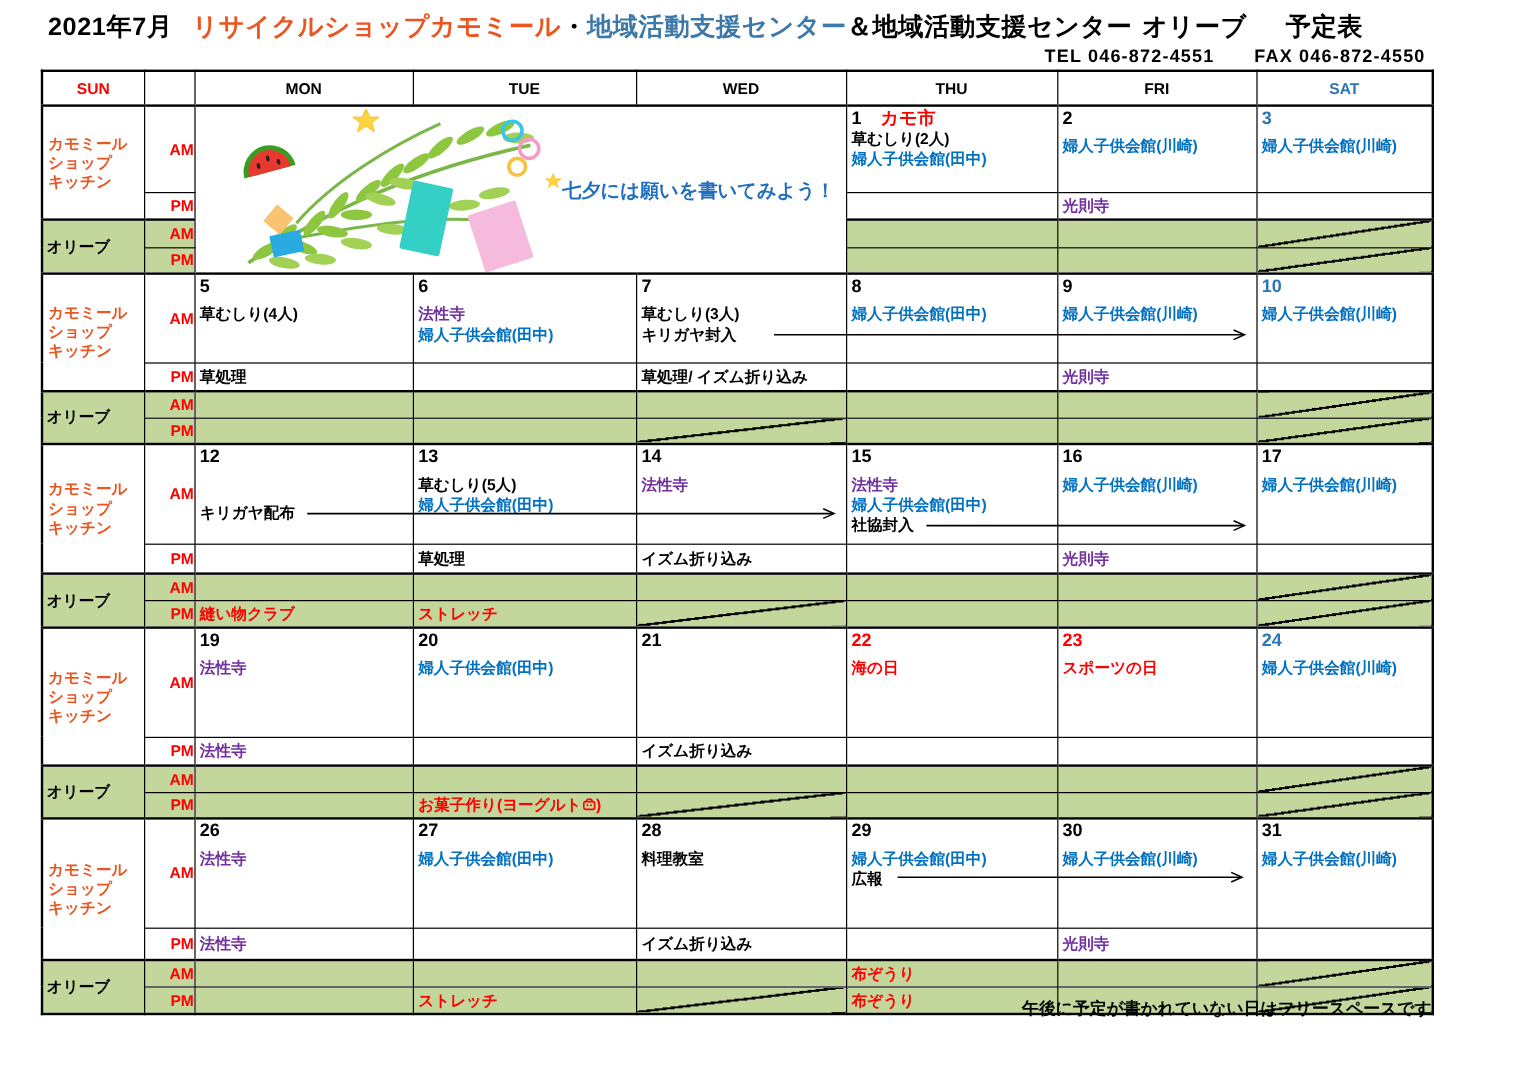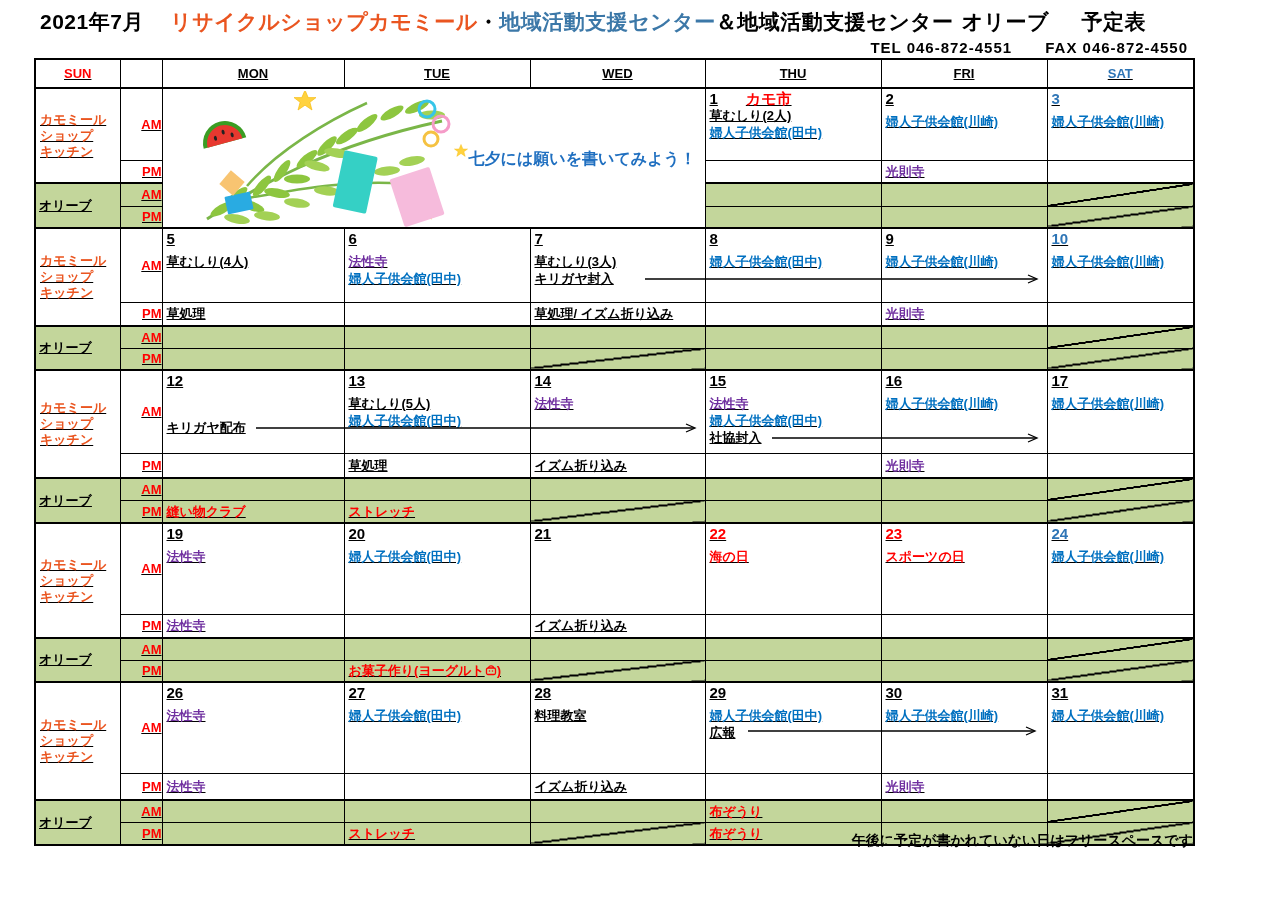--- a/index.html
+++ b/index.html
@@ -5,52 +5,52 @@
   html,body{margin:0;padding:0;}
   body{width:1280px;height:905px;position:relative;background:#fff;color:#000;
        font-family:"Liberation Sans","DejaVu Sans",sans-serif;font-weight:bold;}
   #titlebar{position:absolute;left:40px;top:8px;font-size:21px;white-space:nowrap;letter-spacing:.5px;}
   #titlebar .shop{color:#EA5520;}
   #titlebar .kitchen{color:#3C78A8;}
   #titlebar .suffix{margin-left:26px;}
   #titlebar .rest .sp{margin-left:8px;}
   #contact{position:absolute;top:39px;right:92px;font-size:15px;letter-spacing:1px;white-space:nowrap;text-align:center;}
   #contact .fax{margin-left:28px;}
-  #cal{position:absolute;left:34px;top:58px;border-collapse:collapse;table-layout:fixed;border:2px solid #000;text-decoration:underline;}
+  #cal{position:absolute;left:34px;top:58px;border-collapse:collapse;table-layout:fixed;border:2px solid #000;}
   td{border:1px solid #000;padding:1px 4px;vertical-align:top;overflow:hidden;}
   tr.hdr td{height:27px;text-align:center;vertical-align:middle;font-size:13px;padding:0;}
   .sun-h{color:#FF0000;} .sat-h{color:#2E75B6;}
   .wt td{border-top:2px solid #000;}
   .ot td{border-top:2px solid #000;}
   .side{color:#EA5520;font-size:13px;line-height:16px;vertical-align:middle;white-space:pre-line;}
   .side-o{color:#000;font-size:13px;vertical-align:middle;padding-left:3px;}
   .ampm{color:#FF0000;text-align:right;vertical-align:middle;font-size:13px;padding:0;}
   .g{background:#C3D69B;}
   .diag{background-image:linear-gradient(to bottom right,transparent calc(50% - 1px),#000 calc(50% - 1px),#000 calc(50% + 1px),transparent calc(50% + 1px));}
   .num{font-size:15px;line-height:17px;}
   .nblue{color:#2E75B6;} .nred{color:#FF0000;}
-  .badge{color:#FF0000;font-size:15px;margin-left:28px;}
+  .badge{color:#FF0000;font-size:15px;margin-left:16px;}
   .ev{font-size:13px;line-height:17px;}
   .first{margin-top:6px;}
   .mt30{margin-top:30px;}
   .bl{color:#0070C0;} .pu{color:#7030A0;} .rd{color:#FF0000;}
   .pmv{vertical-align:middle;font-size:13px;}
   .art{position:relative;padding:0;}
   .cap{position:absolute;left:306px;top:60px;font-size:16px;color:#1F6FC0;white-space:nowrap;}
   .tanabata-svg{position:absolute;left:14px;top:2px;}
   .yog{display:inline-block;vertical-align:-1px;}
   #note{position:absolute;top:832px;right:87px;font-size:14px;white-space:nowrap;}
   #overlay{position:absolute;left:0;top:0;pointer-events:none;}
 </style>
 </head>
 <body>
 
 <div id="titlebar">
   <span>2021年7月</span>
-  <span class="shop" style="margin-left:20px;">リサイクルショップカモミール</span><span>・</span><span class="kitchen">地域活動支援センター</span><span class="rest"><span>＆地域活動支援センター</span><span class="sp">オリーブ</span></span>
+  <span class="shop" style="margin-left:10px;">リサイクルショップカモミール</span><span>・</span><span class="kitchen">地域活動支援センター</span><span class="rest"><span>＆地域活動支援センター</span><span class="sp">オリーブ</span></span>
   <span class="suffix">予定表</span>
 </div>
 
 <div id="contact">
   <span>TEL 046-872-4551</span>
   <span class="fax">FAX 046-872-4550</span>
 </div>
 
 <table id="cal">
   <colgroup>

